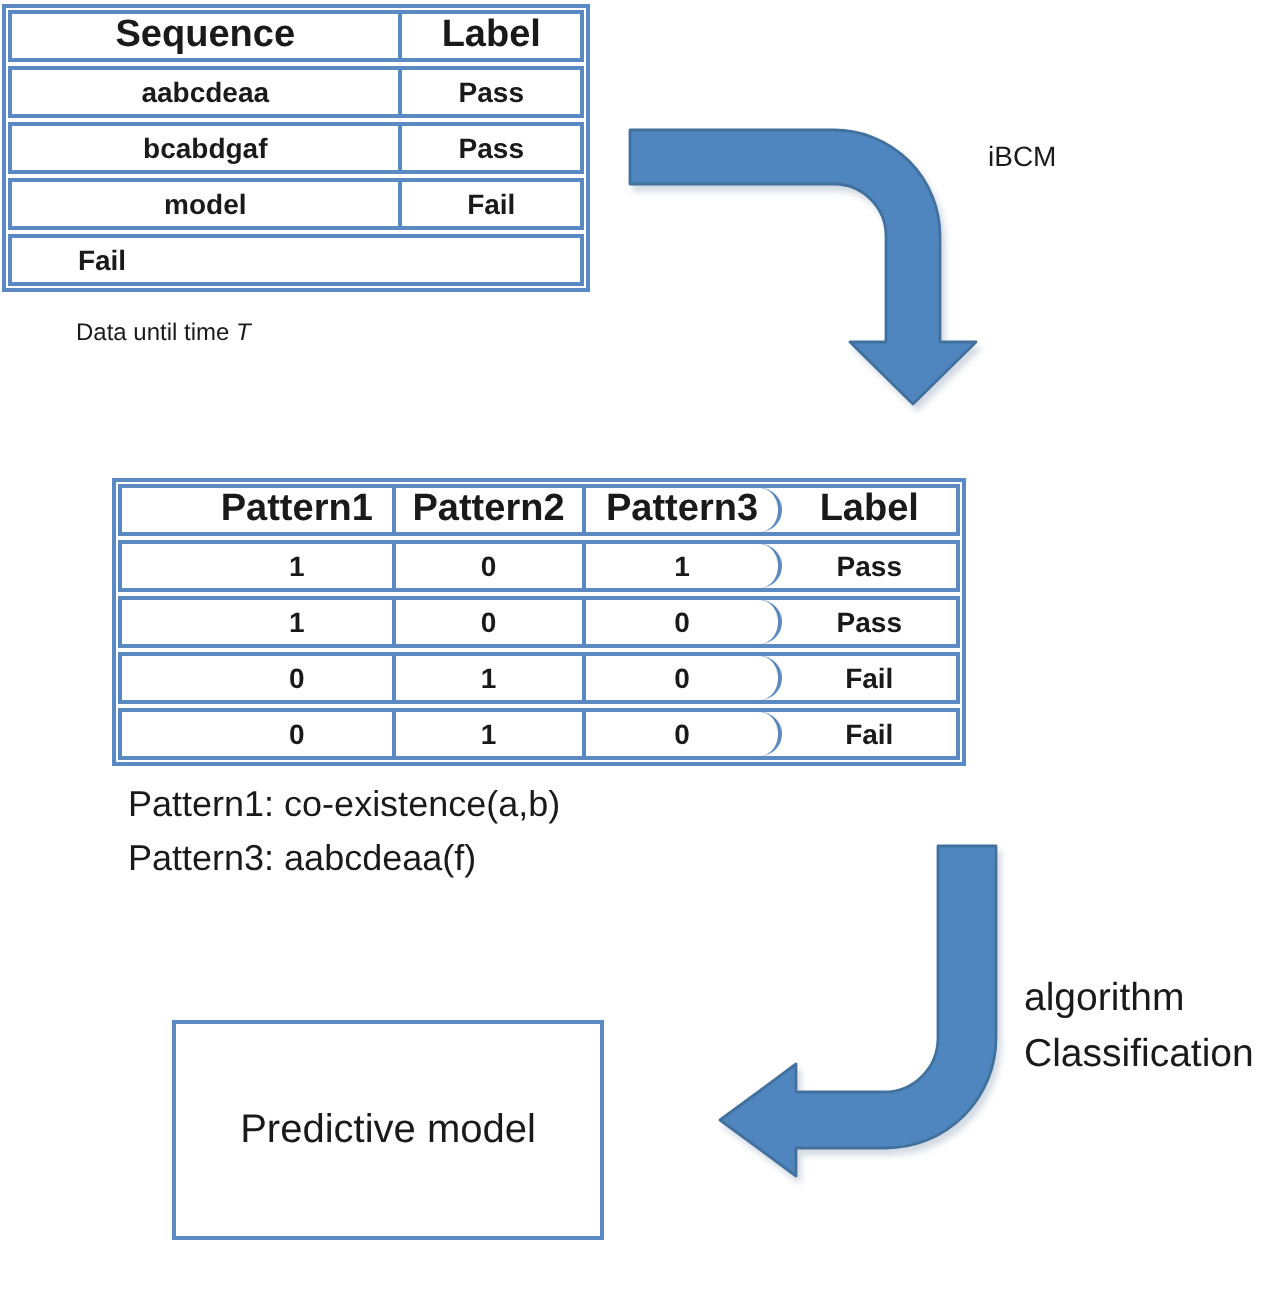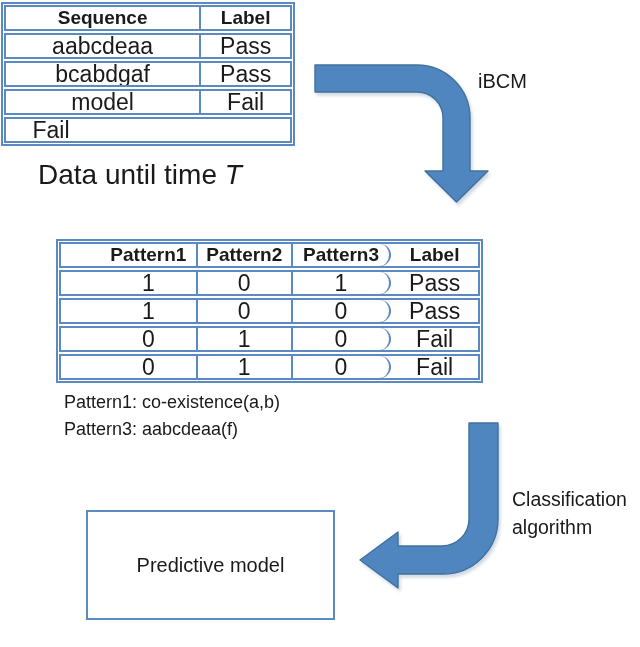--- a/index.html
+++ b/index.html
@@ -15,52 +15,52 @@
   
   .tbl{
     position:absolute;
     display:flex;flex-direction:column;gap:2px;
     border:2px solid var(--table-border);
     padding:1px;background:#fff;box-sizing:border-box;
   }
   .tbl .row{display:flex;border:2px solid var(--table-border);box-sizing:border-box;height:26px;}
   .tbl .cell{
     box-sizing:border-box;height:22px;line-height:22px;
-    text-align:center;font-size:23px;overflow:hidden;white-space:nowrap;
+    text-align:center;font-size:14px;overflow:hidden;white-space:nowrap;font-weight:bold;
   }
   .tbl .cell.div{border-right:2px solid var(--table-border);}
   .tbl .hdr .cell{font-weight:bold;font-size:19px;}
 
   #seq-table{left:1px;top:2px;width:294px;}
   #seq-table .c1{width:198px;}
   #seq-table .c2{width:90px;}
 
   #pattern-table{left:56px;top:239px;width:427px;}
   #pattern-table .c1{width:108px;margin-left:40px;}
   #pattern-table .c2{width:106px;}
   #pattern-table .c3{width:110px;border-radius:11px;}
   #pattern-table .c4{width:97px;}
 
   
   .lbl{position:absolute;white-space:nowrap;}
-  #caption{left:38px;top:159px;font-size:28px;}
+  #caption{left:38px;top:159px;font-size:12px;}
   #caption .t-italic{font-style:italic;}
-  #arrow1-label{left:478px;top:70px;font-size:20px;}
+  #arrow1-label{left:494px;top:70px;font-size:14px;}
   #pattern-defs{left:64px;top:389px;font-size:18px;line-height:27px;}
   #arrow2-label{left:512px;top:485px;font-size:19.5px;line-height:28px;}
 
   
   .arrow-svg{position:absolute;filter:drop-shadow(2px 3px 1.5px rgba(130,150,175,0.35));}
   #arrow1{left:313px;top:60px;}
   #arrow2{left:355px;top:418px;}
   .arrow-path{fill:var(--arrow-fill);stroke:var(--arrow-stroke);stroke-width:1.4;stroke-linejoin:round;}
 
   
   #model-box{
-    position:absolute;left:86px;top:510px;width:249px;height:110px;
+    position:absolute;left:86px;top:510px;width:216px;height:110px;
     border:2px solid var(--table-border);box-sizing:border-box;
     display:flex;align-items:center;justify-content:center;
     font-size:20px;background:#fff;
   }
 </style>
 </head>
 <body>
 
 <div id="stage">
 
@@ -128,21 +128,21 @@
 
   <div class="lbl" id="pattern-defs">
     <div>Pattern1: co-existence(a,b)</div>
     <div>Pattern3: aabcdeaa(f)</div>
   </div>
 
   <svg id="arrow2" class="arrow-svg" width="147" height="184" viewBox="354 417 147 184" aria-hidden="true">
     <path class="arrow-path" d="M468,422 H497 V518 A55,55 0 0 1 442,573 H397 V587 L359,559 L397,531 V545 H441 A27,27 0 0 0 468,518 Z"></path>
   </svg>
   <div class="lbl" id="arrow2-label">
+    <div>algorithm</div>
     <div>Classification</div>
-    <div>algorithm</div>
   </div>
 
   <div id="model-box">
     <span>Predictive model</span>
   </div>
 
 </div>
 
 </body></html>

